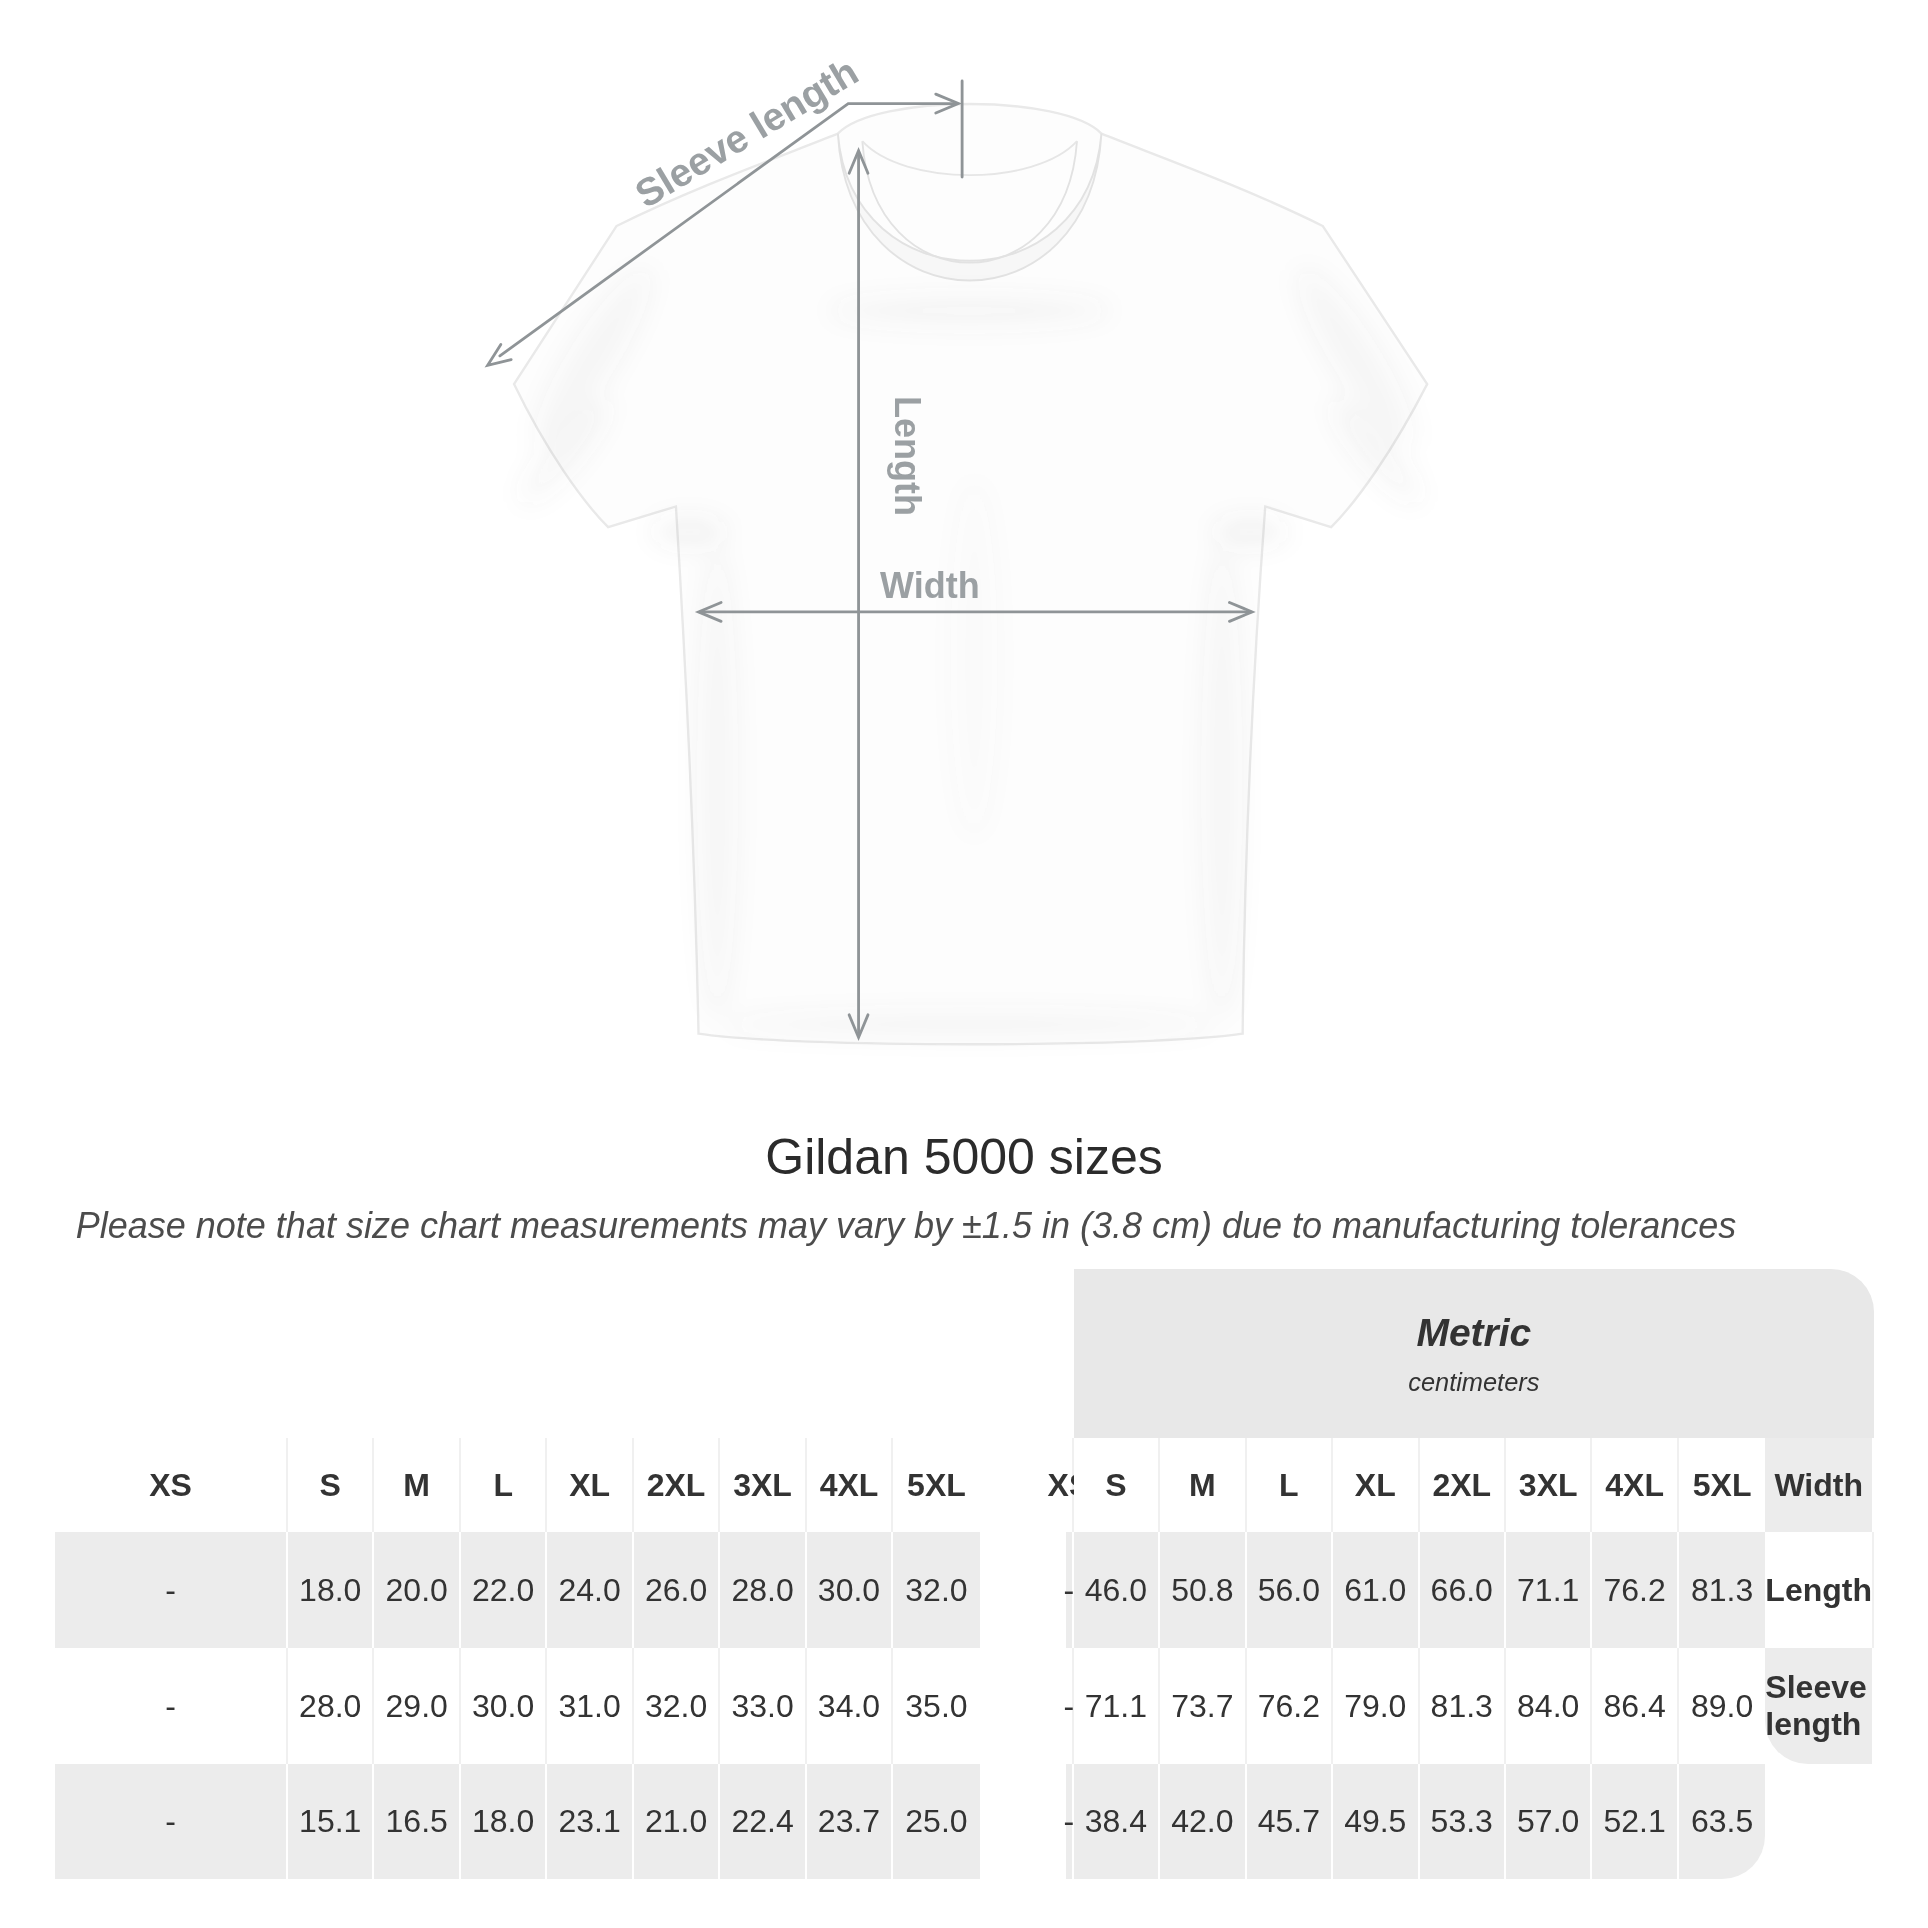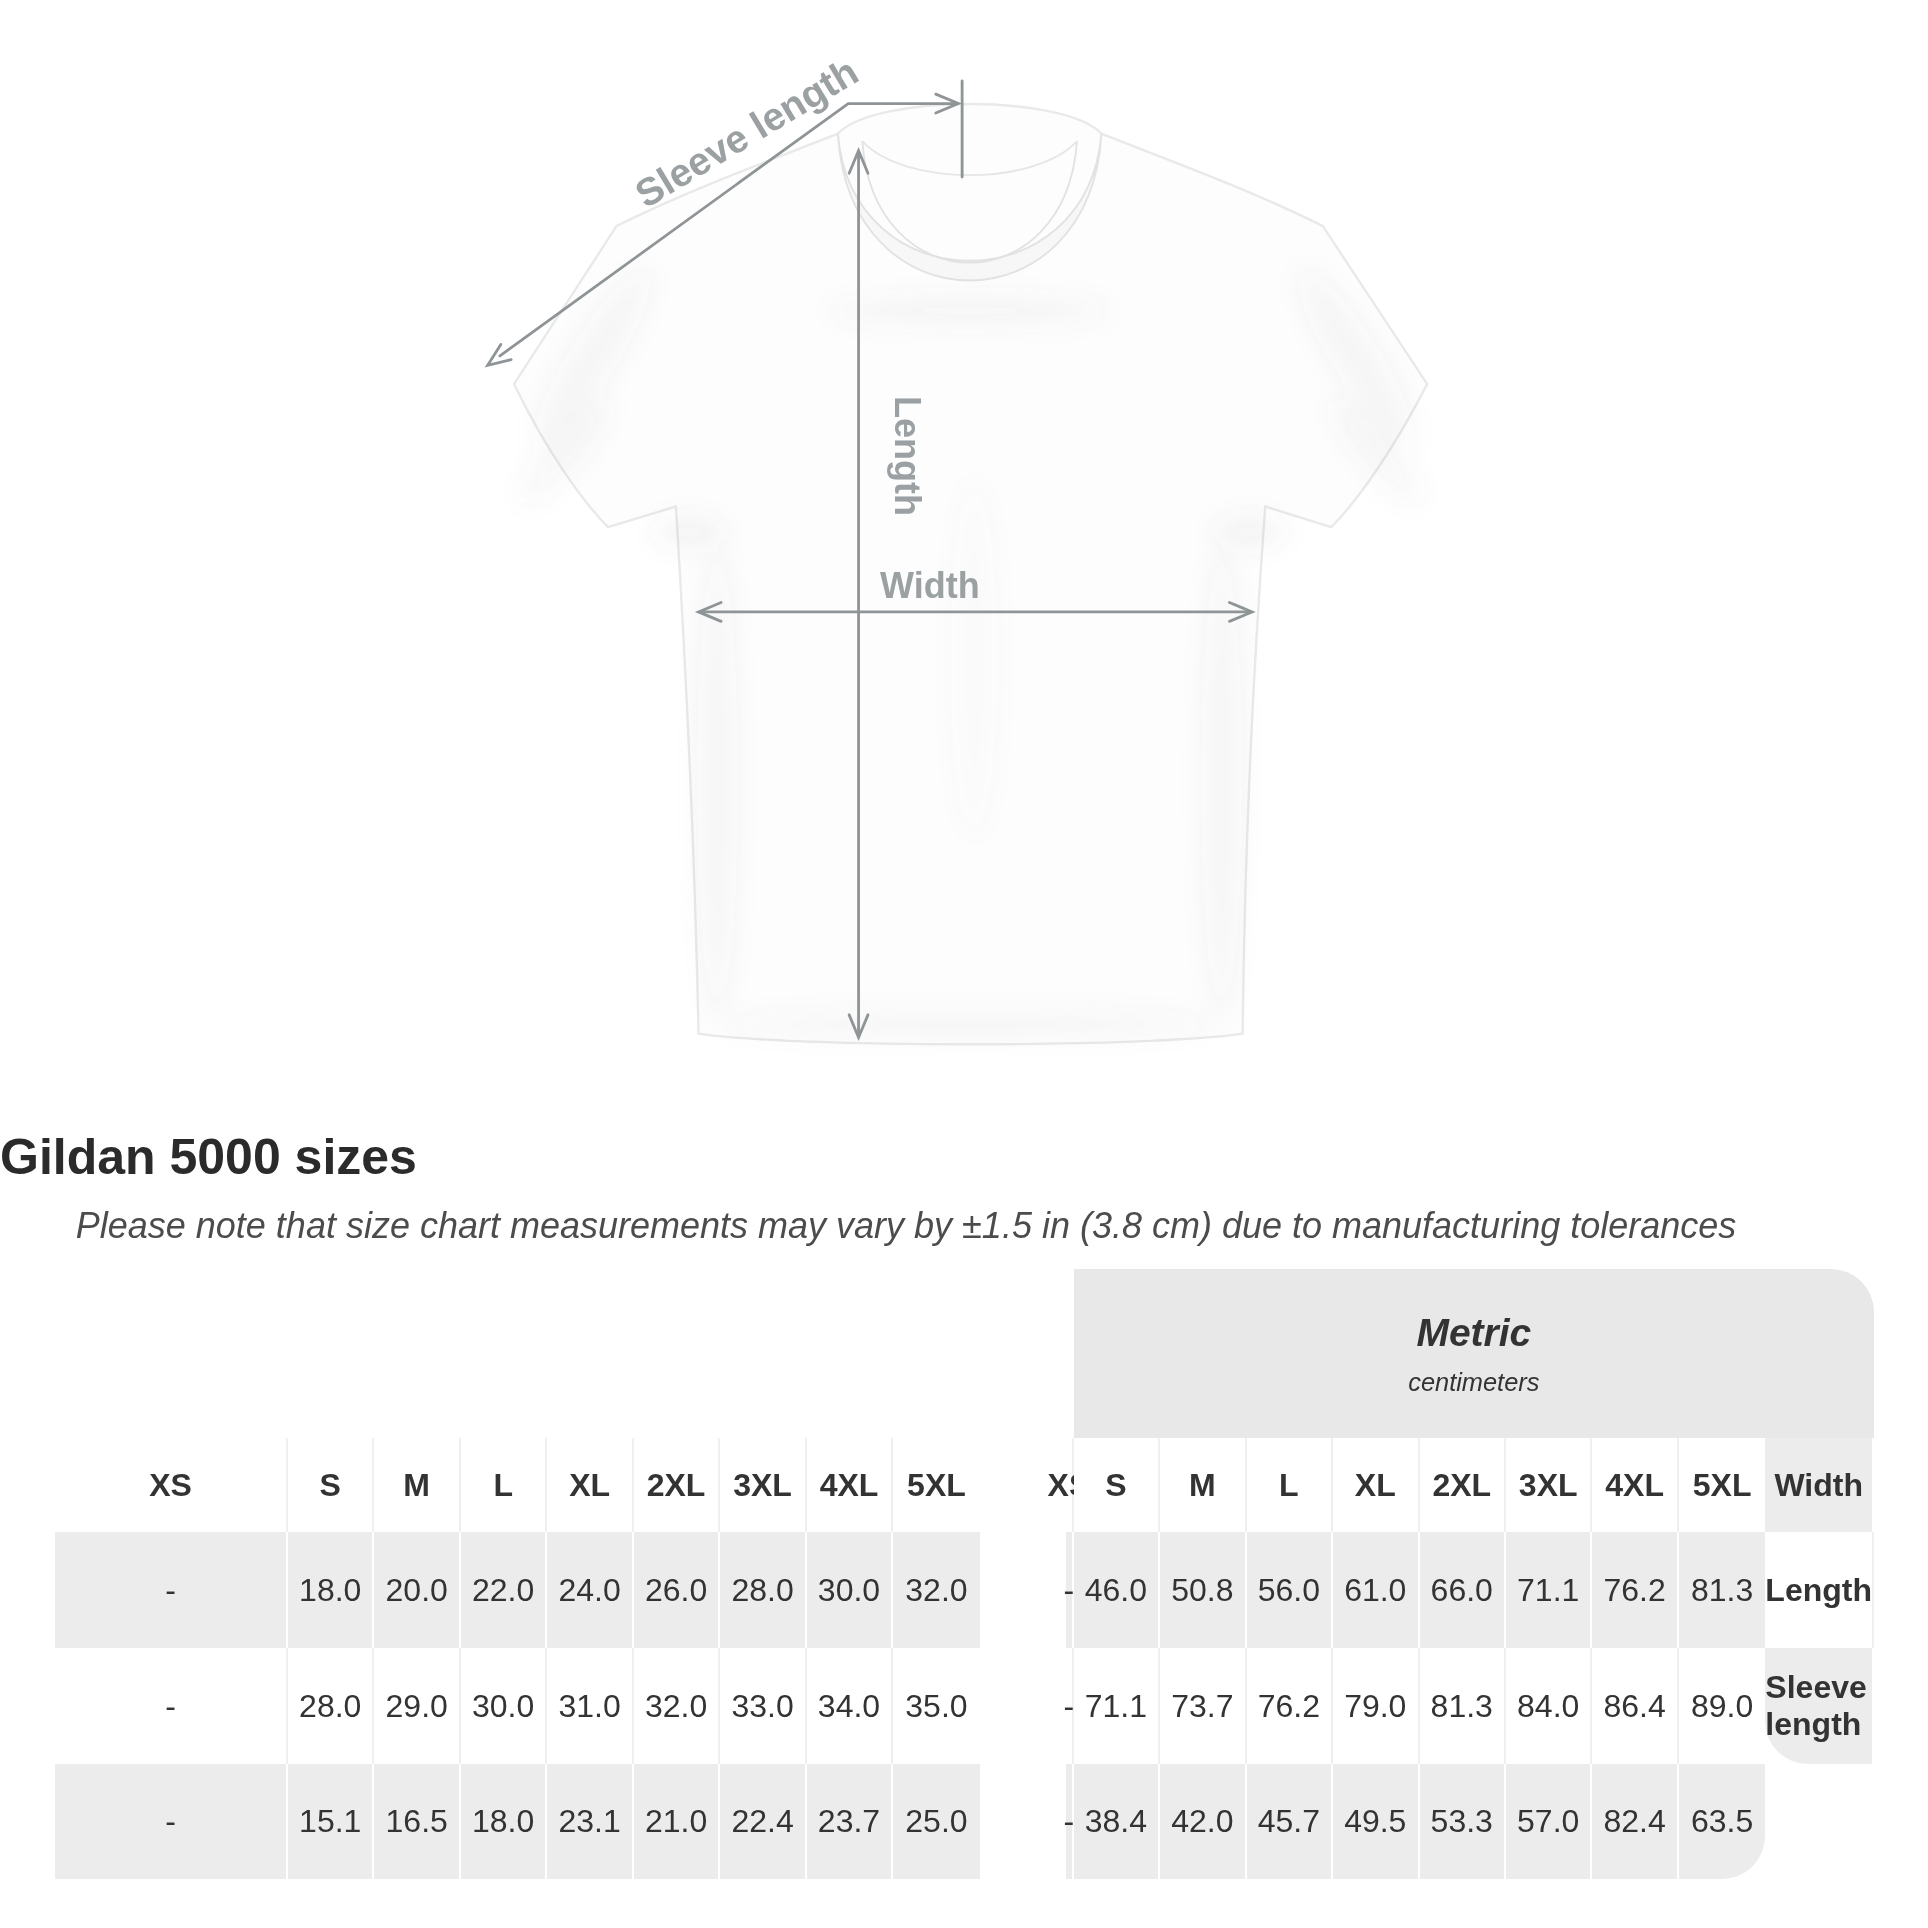--- a/index.html
+++ b/index.html
@@ -6,21 +6,21 @@
   body{width:1928px;height:1928px;position:relative;font-family:"Liberation Sans",sans-serif;overflow:hidden;}
   .abs{position:absolute;}
 
   
   .dim-label{position:absolute;color:#9ba0a3;font-weight:bold;white-space:nowrap;}
   #lbl-sleeve{left:621px;top:111px;font-size:39px;transform:rotate(-31deg);transform-origin:center;}
   #lbl-length{left:847px;top:435px;font-size:36px;transform:rotate(90deg);transform-origin:center;}
   #lbl-width{left:880px;top:565px;font-size:36px;}
 
   
-  #title{left:0;top:1128px;width:1928px;text-align:left;font-size:50px;font-weight:bold;color:#2b2b2b;}
+  #title{left:0;top:1128px;width:1928px;text-align:center;font-size:50px;font-weight:normal;color:#2b2b2b;}
   #subtitle{left:0;top:1205px;width:1812px;text-align:center;font-size:36px;font-style:italic;color:#4c4c4c;}
 
   
   #size-table{
     left:55px;top:1269px;width:1819px;height:610px;
     display:grid;
     grid-template-columns:233px repeat(9,1fr) 7.5px repeat(9,1fr);
     grid-template-rows:169px 94px 116px 116px 115px;
   }
   #size-table .c{
@@ -190,16 +190,16 @@
     <div class="c rg">23.7</div>
     <div class="c rg noline">25.0</div>
     <div class="c dv"></div>
     <div class="c rg">-</div>
     <div class="c rg">38.4</div>
     <div class="c rg">42.0</div>
     <div class="c rg">45.7</div>
     <div class="c rg">49.5</div>
     <div class="c rg">53.3</div>
     <div class="c rg">57.0</div>
-    <div class="c rg">82.4</div>
+    <div class="c rg">52.1</div>
     <div class="c rg noline brc">63.5</div>
   </div>
 
 
 </body></html>

